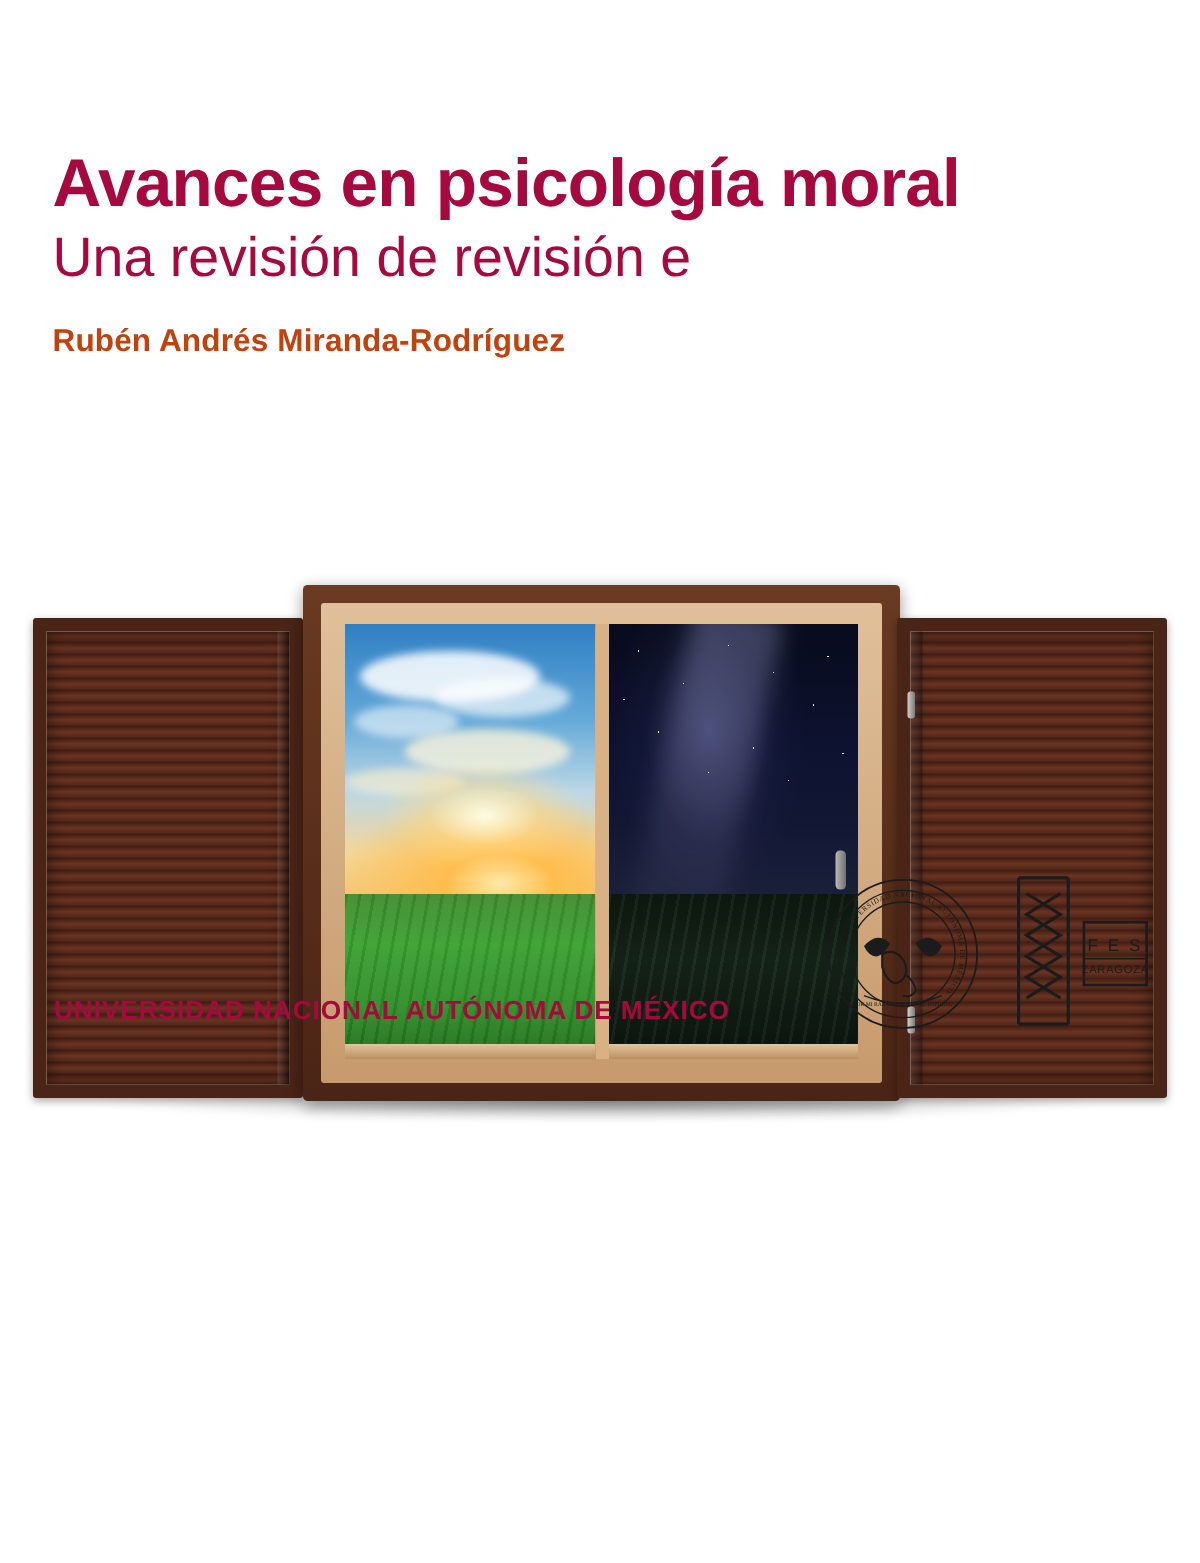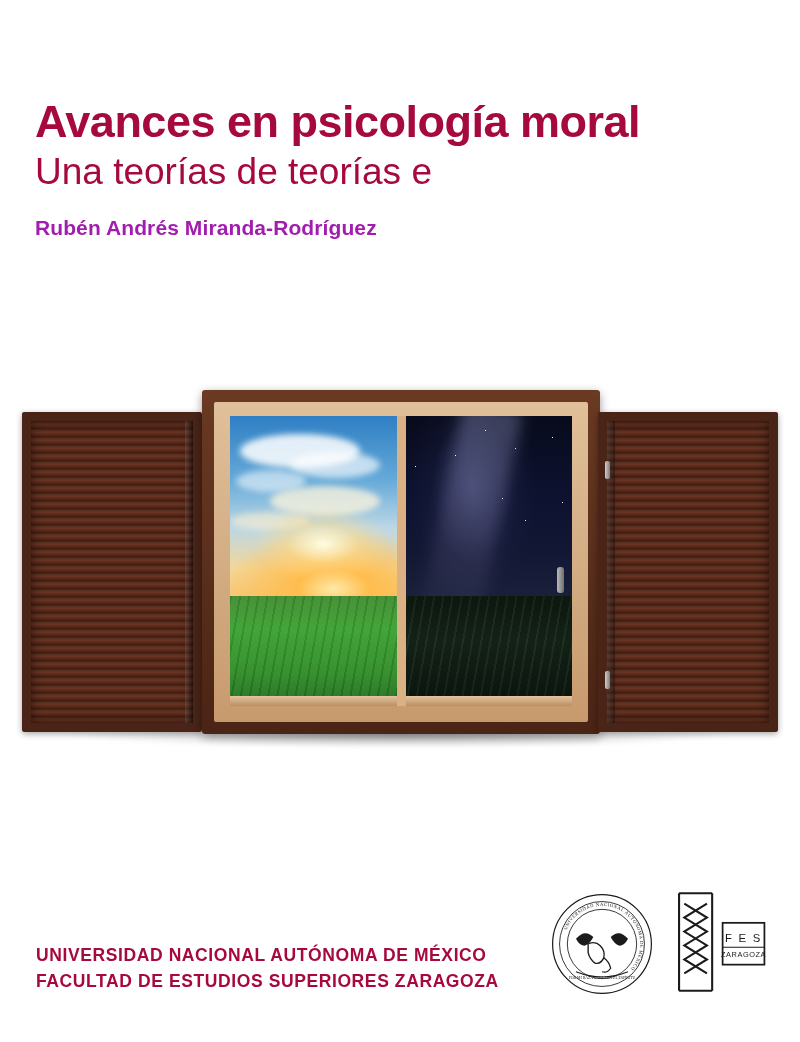--- a/index.html
+++ b/index.html
@@ -11,21 +11,21 @@
     height: 1042px;
     background: #ffffff;
     font-family: "Liberation Sans", sans-serif;
     overflow: hidden;
     position: relative;
   }
 
   .cover {
     position: relative;
     width: 800px;
-    height: 1042px;
+    height: 734px;
     background: #ffffff;
   }
 
   
   .title-block {
     position: absolute;
     left: 35px;
     top: 98px;
     width: 730px;
   }
@@ -41,21 +41,21 @@
     font-size: 37px;
     font-weight: normal;
     color: #a6093d;
     line-height: 1.2;
     margin: 0;
   }
   .author {
     margin-top: 22px;
     font-size: 21px;
     font-weight: bold;
-    color: #a21caf;
+    color: #c2410c;
     letter-spacing: 0.1px;
   }
 
   
   .window-art {
     position: absolute;
     left: 18px;
     top: 390px;
     width: 764px;
     height: 375px;
@@ -276,21 +276,21 @@
     height: 108px;
   }
 </style>
 </head>
 <body>
 
 <div class="cover">
 
   <div class="title-block">
     <h1 class="title-main">Avances en psicología moral</h1>
-    <div class="title-sub">Una teorías de teorías e</div>
+    <div class="title-sub">Una revisión de revisión e</div>
     <div class="author">Rubén Andrés Miranda-Rodríguez</div>
   </div>
 
   <div class="window-art">
 
     <div class="window-shadow"></div>
 
     <div class="shutter left">
       <div class="panel-edge"></div>
     </div>
@@ -330,21 +330,20 @@
       <div class="panel-edge"></div>
       <div class="hinge" style="left:-2px; top:40px;"></div>
       <div class="hinge" style="left:-2px; top:250px;"></div>
     </div>
   </div>
 
   <div class="footer">
 
     <div class="institution">
       <div>UNIVERSIDAD NACIONAL AUTÓNOMA DE MÉXICO</div>
-      <div>FACULTAD DE ESTUDIOS SUPERIORES ZARAGOZA</div>
     </div>
 
     <div class="logos">
 
       <svg class="unam-seal" viewBox="0 0 120 120">
         <circle cx="60" cy="60" r="57" fill="none" stroke="#1b1b1b" stroke-width="1.4"></circle>
         <circle cx="60" cy="60" r="49" fill="none" stroke="#1b1b1b" stroke-width="1"></circle>
         <circle cx="60" cy="60" r="40" fill="none" stroke="#1b1b1b" stroke-width="1"></circle>
         <path id="ringpath" d="M60,60 m-44,0 a44,44 0 1,1 88,0 a44,44 0 1,1 -88,0" fill="none"></path>
         <text font-size="5.4" font-family="Liberation Serif, serif" fill="#1b1b1b" letter-spacing="0.6">

